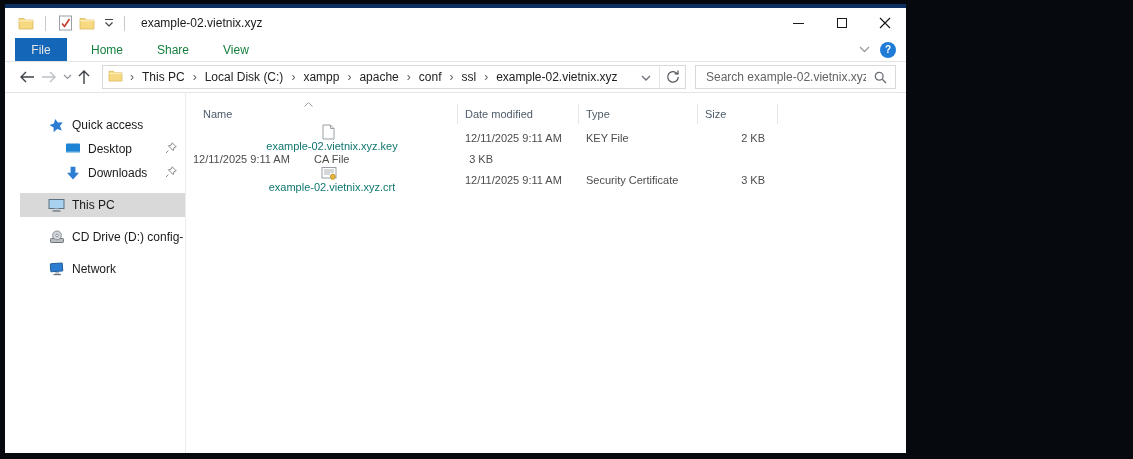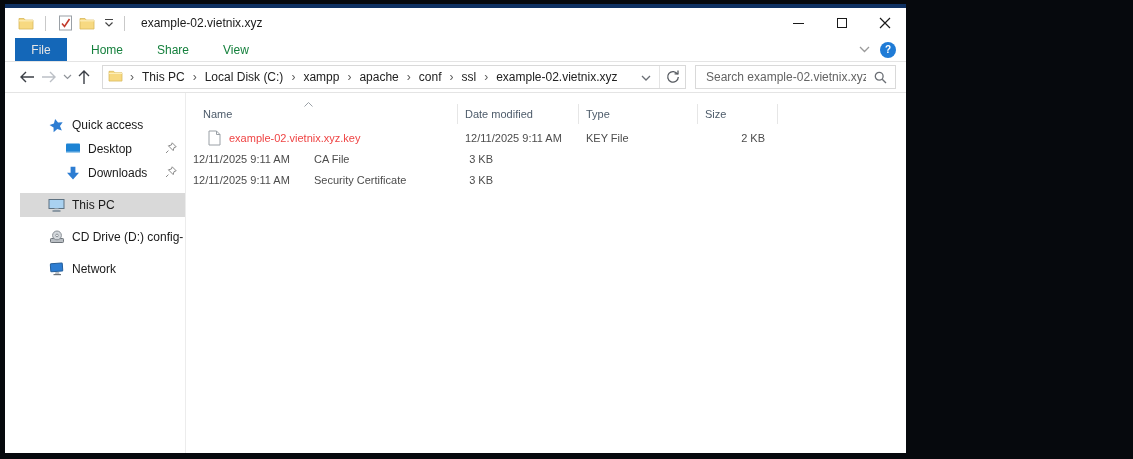--- a/index.html
+++ b/index.html
@@ -59,21 +59,21 @@
   
   .filelist { flex: 1; padding-top: 8px; font-size: 11px; }
   .cols-head { display: flex; height: 26px; align-items: center; position: relative; color: #4d5b6a; }
   .hcell { height: 20px; display: flex; align-items: center; border-right: 1px solid #e6e6e6; }
   .hc-name { width: 272px; padding-left: 17px; }
   .hc-date { width: 121px; padding-left: 7px; }
   .hc-type { width: 119px; padding-left: 7px; }
   .hc-size { width: 80px; padding-left: 7px; }
   .sort-caret { position: absolute; top: -4px; left: 118px; }
   .frow { display: flex; height: 21px; align-items: center; color: #4c4c4c; }
-  .fc-name { width: 272px; padding-left: 20px; display: flex; align-items: center; color: #ef4444; }
+  .fc-name { width: 272px; padding-left: 20px; display: flex; align-items: center; color: #0f766e; flex-direction: column; }
   .fc-name .ficon { width: 16px; display: flex; justify-content: center; margin-right: 7px; flex: none; }
   .fc-date { width: 121px; padding-left: 7px; }
   .fc-type { width: 119px; padding-left: 7px; }
   .fc-size { width: 80px; padding-right: 13px; text-align: right; }
   .nowrap { white-space: nowrap; }
 </style>
 </head>
 <body>
 
 <div class="frame">
@@ -316,20 +316,31 @@
           <span class="fc-size nowrap">2 KB</span>
         </div>
 
         <div class="frow">
           <span class="fc-date nowrap">12/11/2025 9:11 AM</span>
           <span class="fc-type nowrap">CA File</span>
           <span class="fc-size nowrap">3 KB</span>
         </div>
 
         <div class="frow">
+          <span class="fc-name">
+            <span class="ficon">
+              <svg width="16" height="15" viewBox="0 0 16 15">
+                  <rect x="1" y="1.5" width="14" height="10.5" fill="#ffffff" stroke="#9aa0a6"></rect>
+                  <path d="M3 4 h10 M3 6 h10 M3 8 h6" stroke="#aab0b6" stroke-width="1"></path>
+                  <circle cx="11.8" cy="10.6" r="2.4" fill="#e8b93c" stroke="#c2922a"></circle>
+                  <path d="M10.8 12.6 L10.2 14.6 L11.8 13.6 L13.4 14.6 L12.8 12.6" fill="#e8b93c"></path>
+                </svg>
+            </span>
+            <span class="nowrap">example-02.vietnix.xyz.crt</span>
+          </span>
           <span class="fc-date nowrap">12/11/2025 9:11 AM</span>
           <span class="fc-type nowrap">Security Certificate</span>
           <span class="fc-size nowrap">3 KB</span>
         </div>
       </div>
     </div>
 
   </div>
 </div>
 

